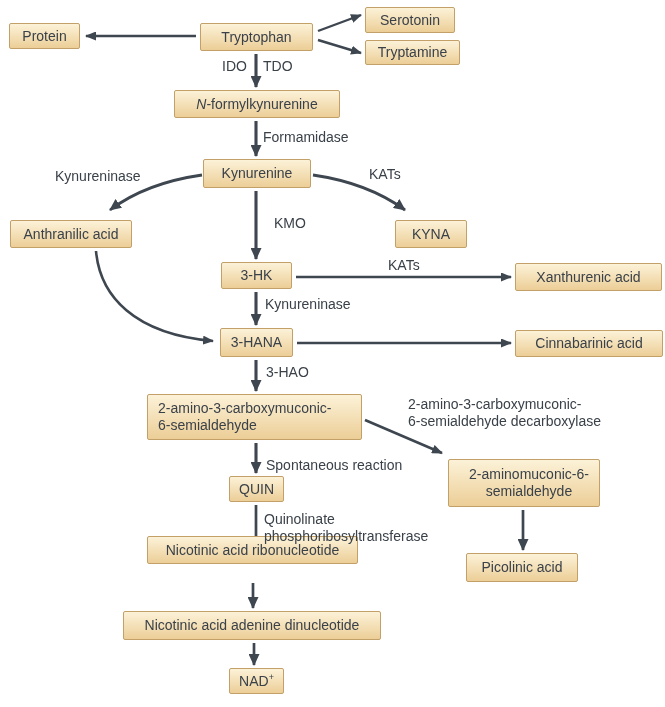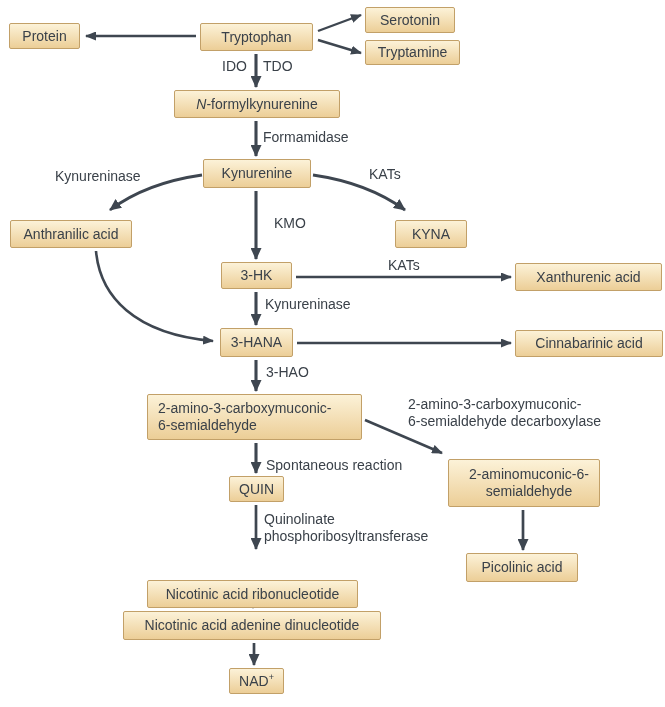--- a/index.html
+++ b/index.html
@@ -136,21 +136,21 @@
 
   <div class="node" style="left:229px;top:476px;width:55px;height:26px;">
       <span>QUIN</span>
     </div>
 
   <div class="node multiline" style="left:448px;top:459px;width:152px;height:48px;align-items:center;">
     <span>2-aminomuconic-6-</span>
     <span>semialdehyde</span>
   </div>
 
-  <div class="node" style="left:147px;top:580px;width:211px;height:28px;">
+  <div class="node" style="left:147px;top:536px;width:211px;height:28px;">
       <span>Nicotinic acid ribonucleotide</span>
     </div>
 
   <div class="node" style="left:466px;top:553px;width:112px;height:29px;">
       <span>Picolinic acid</span>
     </div>
 
   <div class="node" style="left:123px;top:611px;width:258px;height:29px;">
       <span>Nicotinic acid adenine dinucleotide</span>
     </div>

